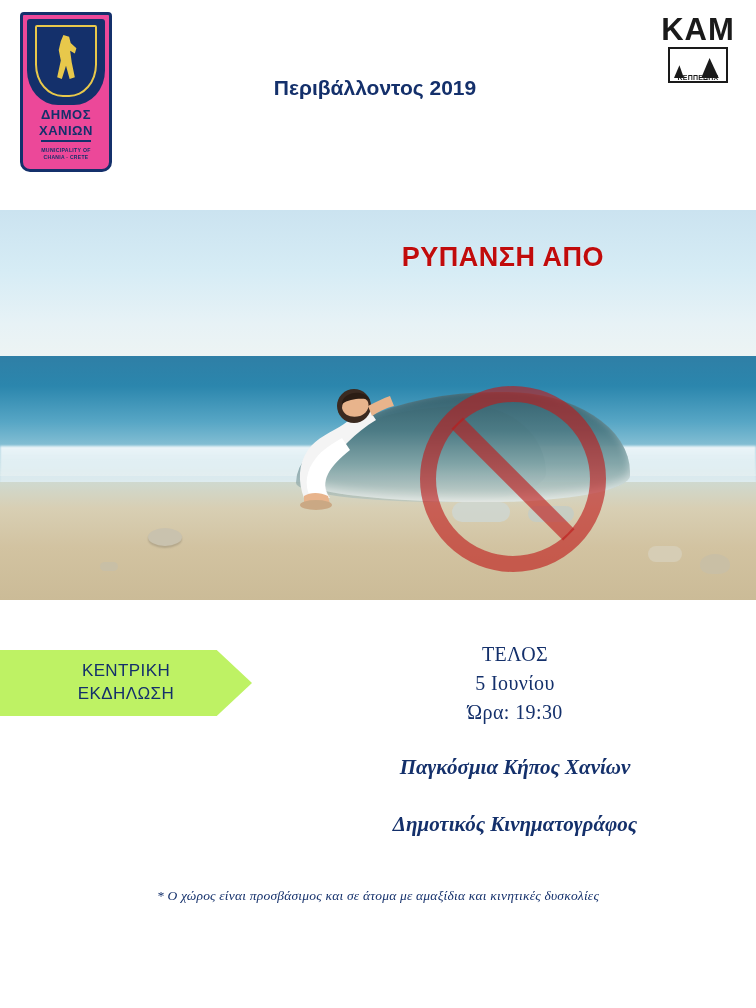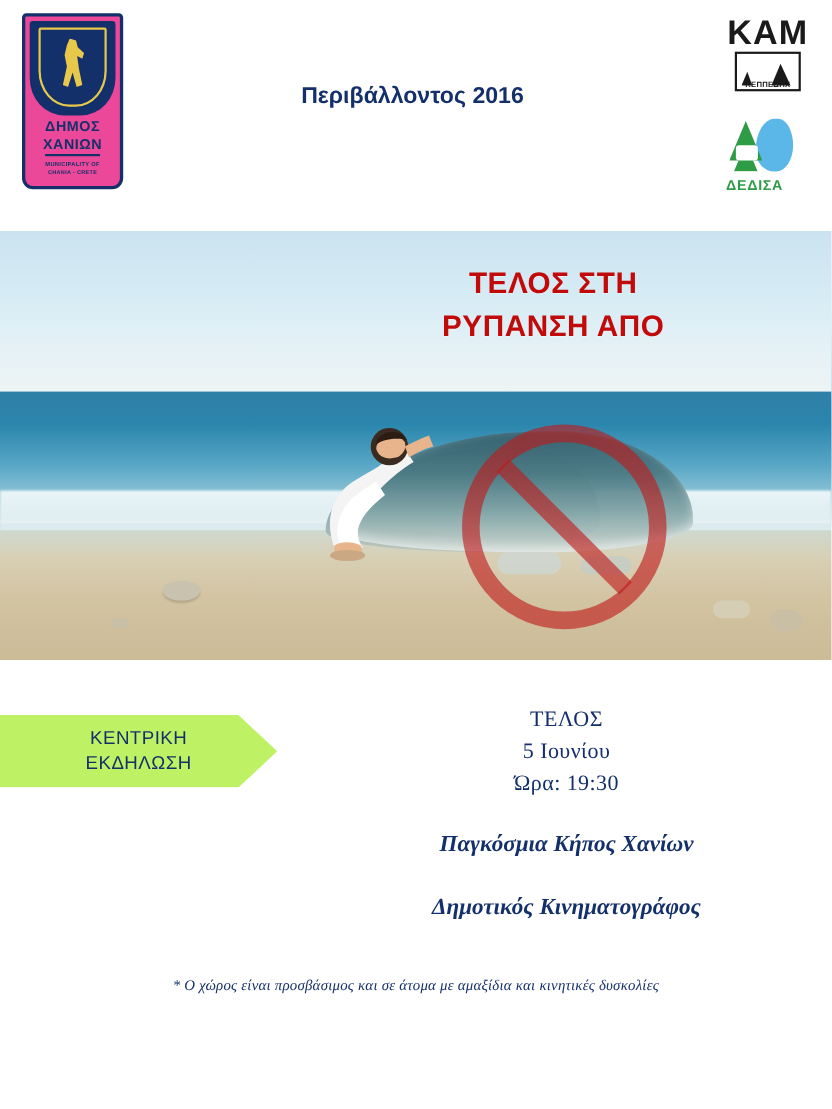--- a/index.html
+++ b/index.html
@@ -395,37 +395,29 @@
       <div class="chania-figure"></div>
     </div>
     <div class="chania-name">ΔΗΜΟΣ</div>
     <div class="chania-name">ΧΑΝΙΩΝ</div>
     <div class="chania-rule"></div>
     <div class="chania-sub1">MUNICIPALITY OF</div>
     <div class="chania-sub2">CHANIA - CRETE</div>
   </div>
 
   <div class="title-block">
-    <div class="title-line second">Περιβάλλοντος 2016</div>
+    <div class="title-line second">Περιβάλλοντος 2019</div>
   </div>
 
   <div class="kam-logo">
     <div class="kam-letters">ΚΑΜ</div>
     <div class="kam-box"></div>
     <div class="kam-caption">ΚΕΠΠΕΔΗΧ</div>
   </div>
 
-  <div class="dedisa-logo">
-    <div class="dedisa-art">
-      <div class="dedisa-blue"></div>
-      <div class="dedisa-green"></div>
-      <div class="dedisa-white"></div>
-    </div>
-    <div class="dedisa-name">ΔΕΔΙΣΑ</div>
-  </div>
 </div>
 
 <div class="hero">
   <div class="sky"></div>
   <div class="sea"></div>
   <div class="surf"></div>
   <div class="sand"></div>
   <div class="wave-curl-2"></div>
   <div class="wave-curl"></div>
 
@@ -443,21 +435,20 @@
     <path d="M84 30 C84 18 104 14 110 24 C112 30 108 36 102 38 C94 40 86 38 84 30 Z" fill="#e8b48c"></path>
     <path d="M84 26 C84 14 106 10 112 22 C106 20 92 20 84 26 Z" fill="#2b1d14"></path>
     <path d="M110 28 C118 24 126 20 132 18 L136 28 C128 30 120 34 114 38 Z" fill="#e8b48c"></path>
     <path d="M46 118 C52 114 62 114 70 118 L72 126 C60 128 52 126 46 124 Z" fill="#e8b48c"></path>
     <ellipse cx="58" cy="127" rx="16" ry="5" fill="#caa884"></ellipse>
   </svg>
 
   <div class="no-sign"></div>
 
   <div class="hero-text">
-    <div>ΤΕΛΟΣ ΣΤΗ</div>
     <div>ΡΥΠΑΝΣΗ ΑΠΟ</div>
   </div>
 </div>
 
 <div class="event">
 
   <div class="banner">
     <div>ΚΕΝΤΡΙΚΗ</div>
     <div>ΕΚΔΗΛΩΣΗ</div>
   </div>

